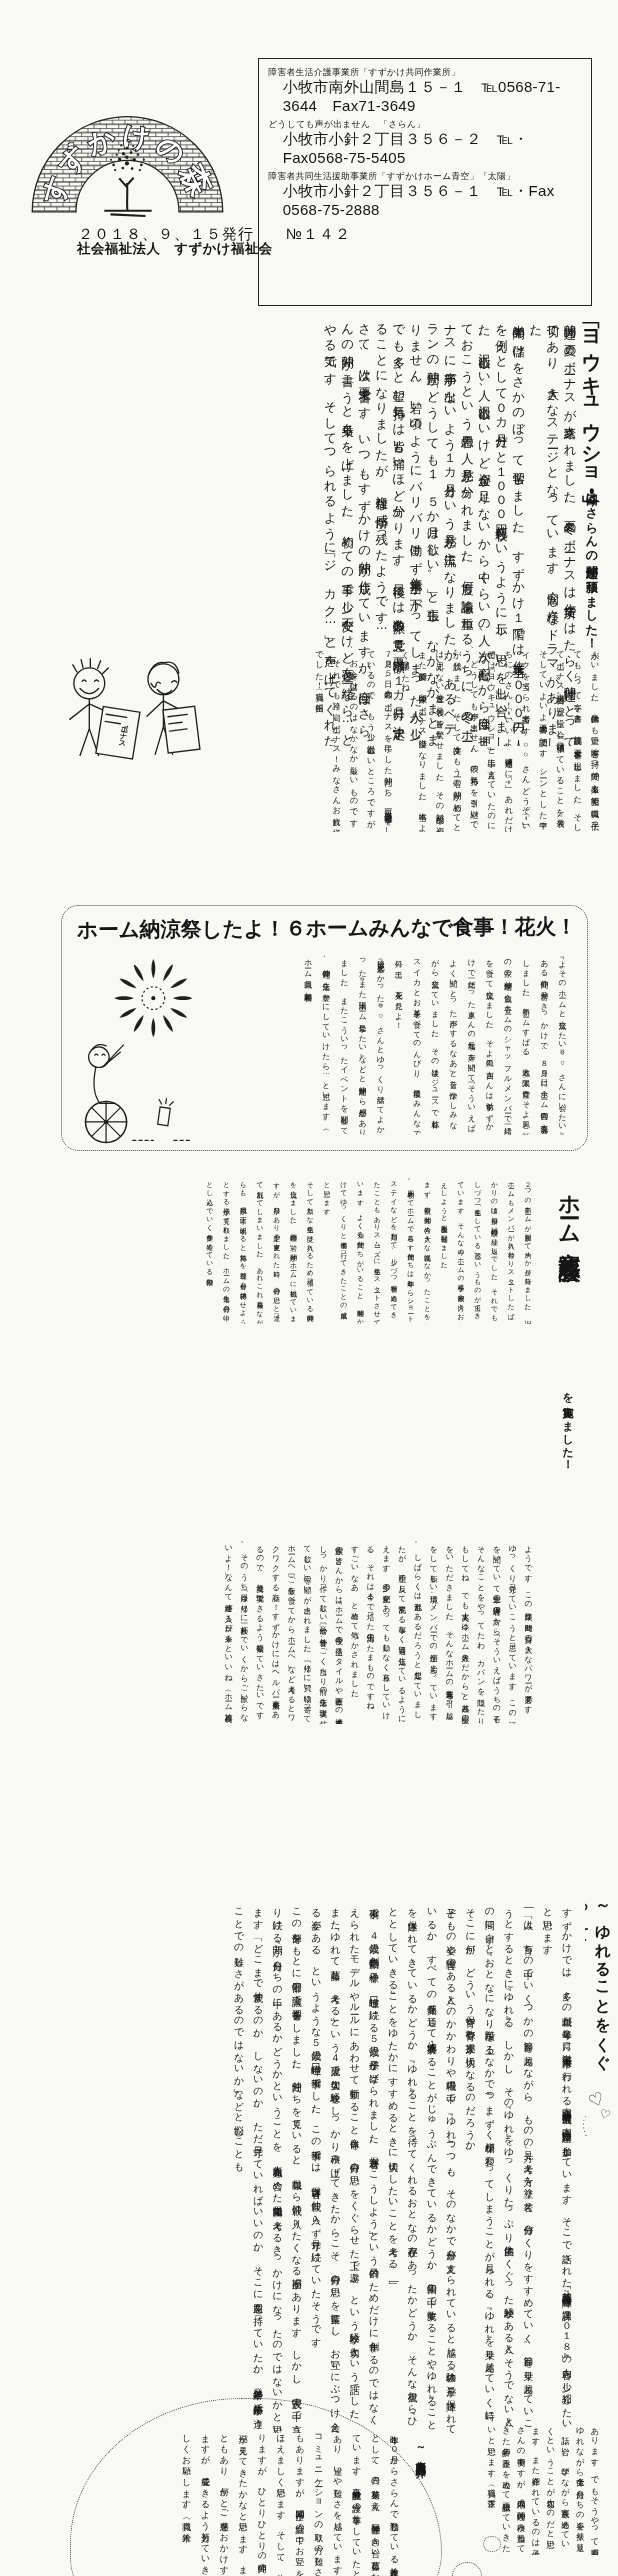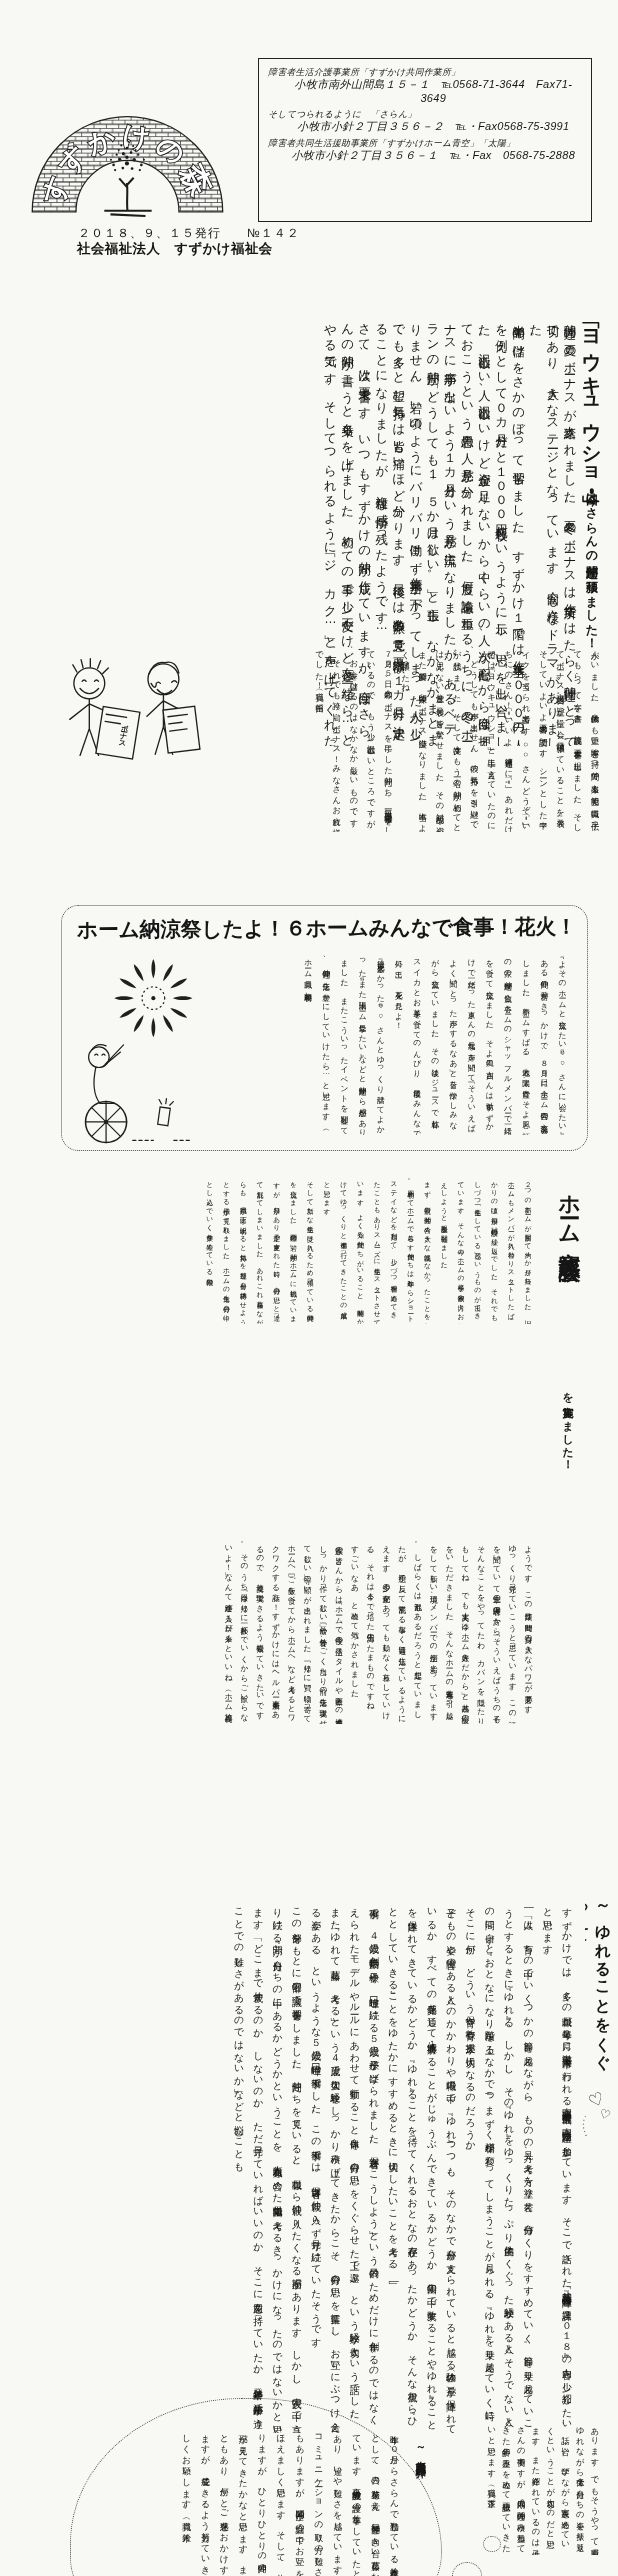--- a/index.html
+++ b/index.html
@@ -5,21 +5,21 @@
   html,body{margin:0;padding:0;background:#9a9a9a;}
   #page{position:relative;width:618px;height:3503px;background:#f8f8f4;margin:0 auto;
         font-family:"Liberation Sans","DejaVu Sans",sans-serif;color:#151515;overflow:hidden;}
   .vtext{position:absolute;writing-mode:vertical-rl;text-orientation:upright;
          white-space:pre-line;overflow:hidden;line-break:anywhere;color:#161616;}
   .htext{position:absolute;white-space:nowrap;}
   .box{position:absolute;box-sizing:border-box;}
   .dotbox{border:1.5px dotted #4a4a4a;border-radius:17.5px;}
   .facility-line{line-height:1.25;}
   .fac-name{font-size:8.8px;letter-spacing:0.3px;}
-  .fac-addr{font-size:11px;padding-left:14.4px;letter-spacing:0.3px;margin-bottom:3.6px;text-align:center;}
+  .fac-addr{font-size:15px;padding-left:14.4px;letter-spacing:0.3px;margin-bottom:3.6px;}
   svg{display:block;}
   .tail-circle{position:absolute;border:1.5px dotted #555;border-radius:50%;}
 </style>
 </head>
 <body>
 
 <div id="page">
 
   <svg style="position:absolute;left:26px;top:9.3px" width="205" height="210" viewBox="0 0 398 408">
     <defs>
@@ -60,31 +60,31 @@
           <circle cx="206" cy="310" r="2.6"></circle>
         <circle cx="196" cy="288" r="3.2"></circle>
           <circle cx="180" cy="274" r="1.8"></circle>
           <circle cx="213" cy="274" r="1.8"></circle>
         <circle cx="199" cy="258" r="1.8"></circle>
       </g>
       <path d="M152,392 h92 M164,399 l68,3" fill="none" stroke-width="4"></path>
     </g>
   </svg>
 
-  <div class="htext" style="left:78px;top:225px;font-size:12px;letter-spacing:1px;">２０１８、９、１５発行　　№１４２</div>
+  <div class="htext" style="left:78px;top:225px;font-size:15px;letter-spacing:1px;">２０１８、９、１５発行　　№１４２</div>
   <div class="htext" style="left:77px;top:240px;font-size:13.4px;font-weight:900;letter-spacing:0.5px;">社会福祉法人　すずかけ福祉会</div>
 
-  <div class="box" style="left:258px;top:58px;width:334px;height:164px;border:1.5px solid #222;padding:8.2px 7.2px 4.1px 9.3px;font-style:italic;">
+  <div class="box" style="left:258px;top:58px;width:334px;height:248px;border:1.5px solid #222;padding:8.2px 7.2px 4.1px 9.3px;">
     <div class="facility-line">
       <div class="fac-name">障害者生活介護事業所「すずかけ共同作業所」</div>
       <div class="fac-addr">小牧市南外山間島１５－１　℡0568-71-3644　Fax71-3649</div>
     </div>
     <div class="facility-line">
-      <div class="fac-name">そしてつられるように　「さらん」</div>
-      <div class="fac-addr">小牧市小針２丁目３５６－２　℡・Fax0568-75-3991</div>
+      <div class="fac-name">どうしても声が出ません　「さらん」</div>
+      <div class="fac-addr">小牧市小針２丁目３５６－２　℡・Fax0568-75-5405</div>
     </div>
     <div class="facility-line">
       <div class="fac-name">障害者共同生活援助事業所「すずかけホーム青空」「太陽」</div>
       <div class="fac-addr">小牧市小針２丁目３５６－１　℡・Fax　0568-75-2888</div>
     </div>
   </div>
 
   <div class="vtext" style="left:578px;top:315px;height:464px;width:37px;">
     <span style="font-size:19.6px;font-weight:900;letter-spacing:1px;">「ヨウキュウショ・・・」</span><span style="font-size:12px;font-weight:700;letter-spacing:0.5px;">今回はさらんの仲間達が頑張りました！</span>
   </div>

